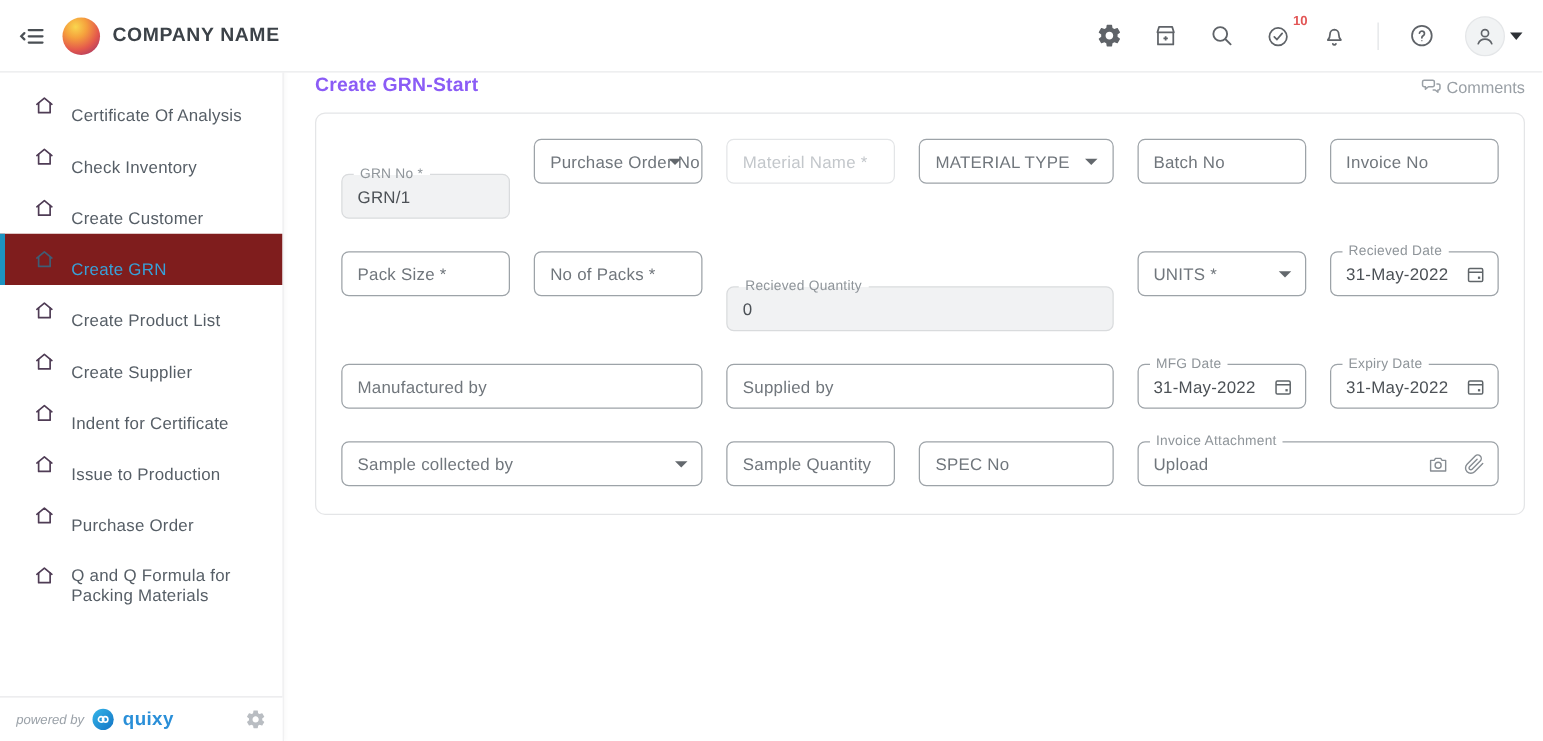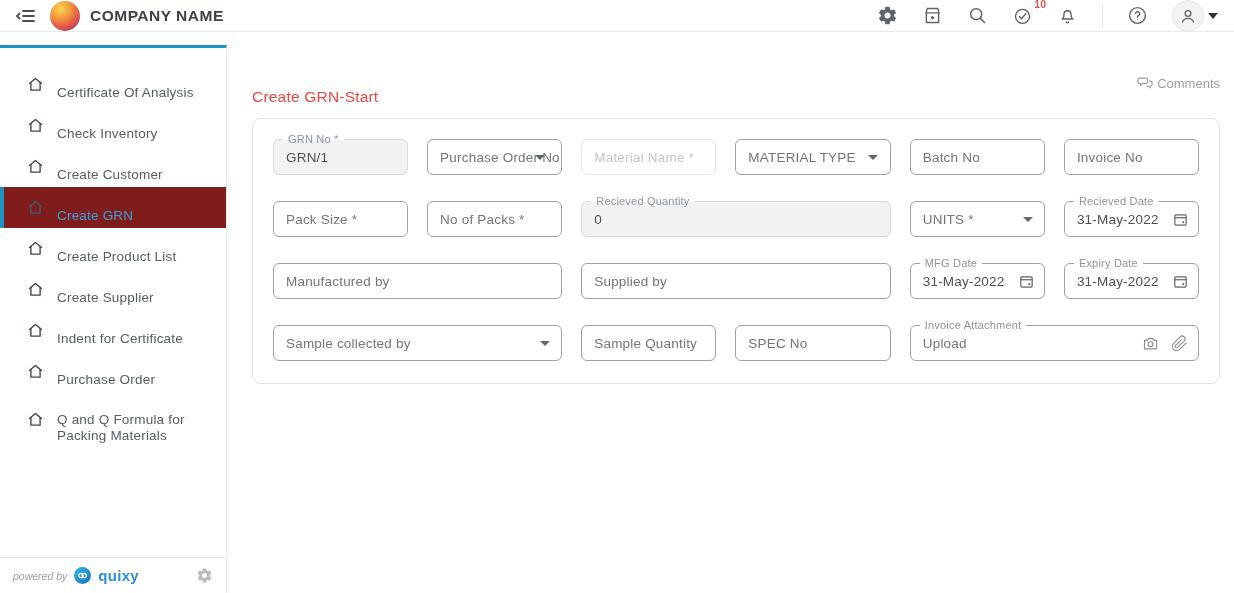--- a/index.html
+++ b/index.html
@@ -1,21 +1,21 @@
 <!DOCTYPE html>
 <html><head>
 <meta charset="utf-8">
 <style>
   * { margin:0; padding:0; box-sizing:border-box; }
   html,body { width:1234px; height:593px; overflow:hidden; background:#fff;
     font-family:"Liberation Sans", sans-serif; }
   .app { position:relative; width:1234px; height:593px; background:#fff; }
 
   
-  .header { position:absolute; top:0; left:0; right:0; height:32px; background:#fff;
+  .header { position:absolute; top:0; left:0; right:0; height:58px; background:#fff;
     border-bottom:1px solid #e9eaec; display:flex; align-items:center; padding:0 16px 0 14px; z-index:5; }
   .burger { width:24px; height:24px; color:#4a4f54; cursor:pointer; }
   .logo { width:30px; height:30px; border-radius:50%; margin:0 10px 0 12px;
     background:radial-gradient(circle at 35% 25%, #f9d64e 0%, #f5a03d 30%, #e4584c 62%, #8e2a6e 100%); }
   .company { font-size:15.5px; font-weight:800; letter-spacing:.5px; color:#3c4248; }
   .hicons { margin-left:auto; display:flex; align-items:center; gap:24px; }
   .hicon { width:21px; height:21px; color:#5f6368; cursor:pointer; position:relative; }
   .hicon svg { width:21px; height:21px; display:block; }
   .badge { position:absolute; top:-7px; right:-13px; font-size:10.5px; font-weight:700; color:#e25555; }
   .hdivider { width:1px; height:22px; background:#e1e3e6; }
@@ -45,35 +45,35 @@
     background:linear-gradient(135deg,#35b6e9,#1273c4); display:flex; align-items:center; justify-content:center; }
   .qlogo svg { width:13px; height:13px; }
   .qword { font-size:15px; font-weight:700; color:#2a8fd8; letter-spacing:.3px; }
   .sgear { margin-left:auto; width:17px; height:17px; color:#b9bdc2; cursor:pointer; }
   .sgear svg { width:17px; height:17px; }
 
   
   .main { position:absolute; top:45px; left:227px; right:0; bottom:0; background:#fff;
     padding:15px 14px 0 25px; }
   .main-head { display:flex; align-items:center; justify-content:space-between; }
-  .ptitle { font-size:15.5px; font-weight:400; color:#ef4444; letter-spacing:.2px;margin-top:28px; }
+  .ptitle { font-size:15.5px; font-weight:700; color:#8b5cf6; letter-spacing:.2px; }
   .comments { display:flex; align-items:center; gap:3px; color:#9aa0a6; font-size:13px; cursor:pointer; }
   .comments svg { width:18px; height:18px; }
 
   .card { margin-top:12px; border:1px solid #e4e5e7; border-radius:8px; background:#fff;
     padding:20px 20px 22px 20px; }
   .grid { display:grid; grid-template-columns:repeat(6,1fr); column-gap:19px; row-gap:26px; }
   .sp2 { grid-column:span 2; }
 
   .field { position:relative; height:36px; border:1px solid #9da3a8; border-radius:6px;
     background:#fff; display:flex; align-items:center; padding:0 12px;
     font-size:13.5px; letter-spacing:.2px; color:#70767c; white-space:nowrap; overflow:visible; }
   input.field { width:100%; outline:none; }
   input.field::placeholder { color:#70767c; opacity:1; }
-  .field.ro { background:#f1f2f3; border-color:#d9dbdd; }
+  .field.ro { background:#f1f2f3; border-color:#d9dbdd;margin-top:28px; }
   .field.ro .val { color:#4c5156; }
   .field.dis { border-color:#e3e5e7; }
   input.field.dis::placeholder { color:#c3c7cb; }
   .flabel { position:absolute; top:-8px; left:9px; background:#fff; padding:0 5px;
     font-size:11px; color:#8f959a; letter-spacing:.2px; line-height:14px; }
   .val { color:#4c5156; }
   .caret { width:0; height:0; border-left:5px solid transparent; border-right:5px solid transparent;
     border-top:5px solid #63686d; }
   .caret.right { position:absolute; right:11px; }
   .caret.inline { margin-left:12px; }
@@ -214,20 +214,29 @@
         <span class="nlabel">Create Supplier</span>
       </div>
       <div class="nav-item">
         <span class="nicon">
             <svg viewBox="0 0 24 24" fill="none" stroke="currentColor" stroke-width="1.9" stroke-linecap="round" stroke-linejoin="round">
               <path d="M3.5 10.5 12 3.5l8.5 7"></path>
               <path d="M5.5 9.2V20h13V9.2"></path>
             </svg>
           </span>
         <span class="nlabel">Indent for Certificate</span>
+      </div>
+      <div class="nav-item">
+        <span class="nicon">
+            <svg viewBox="0 0 24 24" fill="none" stroke="currentColor" stroke-width="1.9" stroke-linecap="round" stroke-linejoin="round">
+              <path d="M3.5 10.5 12 3.5l8.5 7"></path>
+              <path d="M5.5 9.2V20h13V9.2"></path>
+            </svg>
+          </span>
+        <span class="nlabel">Issue to Production</span>
       </div>
       <div class="nav-item">
         <span class="nicon">
             <svg viewBox="0 0 24 24" fill="none" stroke="currentColor" stroke-width="1.9" stroke-linecap="round" stroke-linejoin="round">
               <path d="M3.5 10.5 12 3.5l8.5 7"></path>
               <path d="M5.5 9.2V20h13V9.2"></path>
             </svg>
           </span>
         <span class="nlabel">Purchase Order</span>
       </div>

